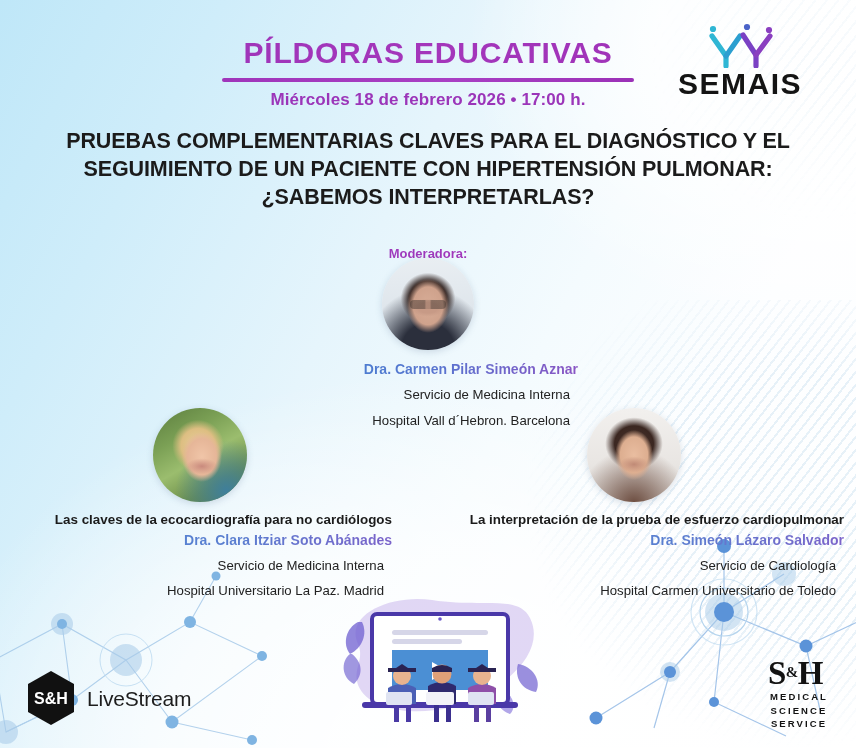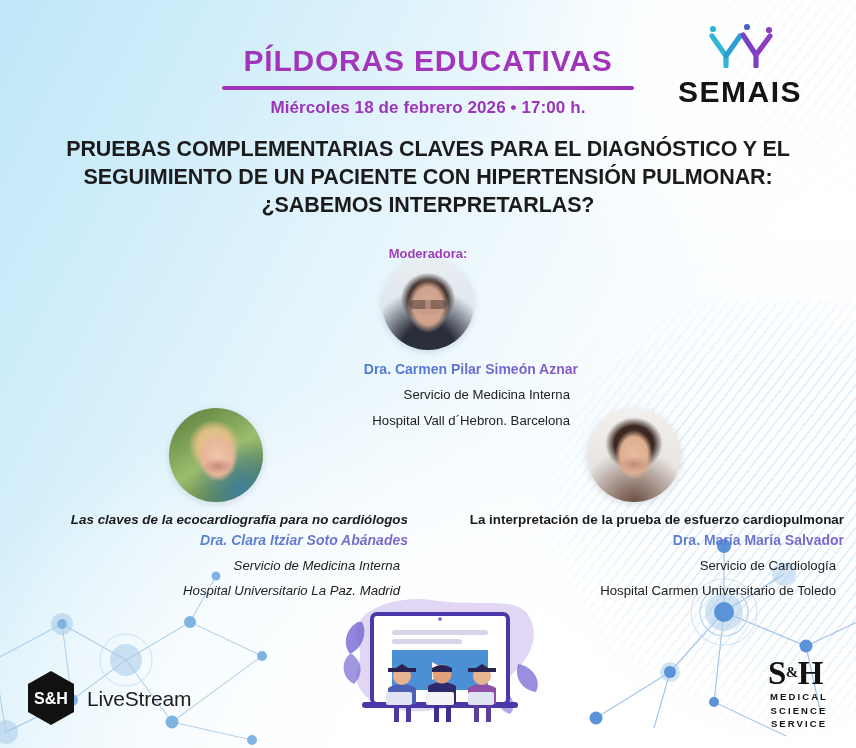--- a/index.html
+++ b/index.html
@@ -66,21 +66,21 @@
   .kicker {
     font-size: 30px;
     font-weight: 800;
     letter-spacing: 0.8px;
     color: #9b35b9;
     background: linear-gradient(90deg, #9a34b8 0%, #a436bb 50%, #9b30b6 100%);
     -webkit-background-clip: text;
             background-clip: text;
     -webkit-text-fill-color: transparent;
     line-height: 1.1;
-    margin: 8px;
+    margin: 0;
   }
   .kicker-rule {
     width: 412px;
     height: 4px;
     margin: 9px auto 8px auto;
     border-radius: 2px;
     background: linear-gradient(90deg, #9f35ba 0%, #a93fc4 55%, #9b31b7 100%);
   }
   .date-line {
     font-size: 17px;
@@ -93,32 +93,32 @@
   
   .semais-logo {
     position: absolute;
     right: 42px; top: 22px;
     width: 148px; height: 78px;
     text-align: center;
   }
   .semais-mark { display: block; margin: 0 auto; }
   .semais-word {
     display: block;
-    margin-top: 9px;
+    margin-top: 1px;
     font-size: 30px;
     font-weight: 700;
     letter-spacing: 1.5px;
     color: #141414;
     line-height: 1;
   }
 
   
   .main-title {
     position: absolute;
-    left: 50px; right: 50px; top: 136px;
+    left: 50px; right: 50px; top: 128px;
     text-align: center;
     font-size: 21.5px;
     font-weight: 800;
     line-height: 1.30;
     color: #1b1b1b;
     letter-spacing: -0.1px;
     margin: 0;
   }
 
   
@@ -131,21 +131,21 @@
     color: #a233bb;
     background: linear-gradient(90deg, #8e3fc0 0%, #b030b6 100%);
     -webkit-background-clip: text;
             background-clip: text;
     -webkit-text-fill-color: transparent;
     margin: 8px;
   }
 
   .person { position: absolute; text-align: right; }
   .person.moderator { left: 278px; width: 300px; top: 258px; }
-  .person.left      { left: 24px;   width: 384px; top: 408px; font-style: italic; }
+  .person.left      { left: 8px;   width: 384px; top: 408px; }
   .person.right     { left: 424px; width: 420px; top: 408px; }
 
   .avatar {
     width: 92px; height: 92px;
     margin: 0 auto 10px auto;
     border-radius: 50%;
     overflow: hidden;
     position: relative;
     box-shadow: 0 2px 7px rgba(80,110,140,0.22);
   }
@@ -382,21 +382,21 @@
     <p class="person-name">Dra. Clara Itziar Soto Abánades</p>
     <p class="person-affil">Servicio de Medicina Interna</p>
     <p class="person-affil">Hospital Universitario La Paz. Madrid</p>
   </div>
 
   <div class="person right">
     <div class="avatar">
       <div class="photo ph-right"></div>
     </div>
     <p class="talk-title">La interpretación de la prueba de esfuerzo cardiopulmonar</p>
-    <p class="person-name">Dra. María María Salvador</p>
+    <p class="person-name">Dra. Simeón Lázaro Salvador</p>
     <p class="person-affil">Servicio de Cardiología</p>
     <p class="person-affil">Hospital Carmen Universitario de Toledo</p>
   </div>
 
   <div class="illustration">
     <svg width="236" height="132" viewBox="0 0 236 132">
 
       <path d="M36 52 C22 22 70 2 110 8 C160 16 196 2 208 26 C222 54 196 84 160 104 C118 126 58 124 40 100 C26 80 44 70 36 52 Z" fill="#b9a2e8" opacity="0.42"></path>
 
       <path d="M36 30 C24 36 20 52 28 62 C40 56 46 42 40 30 Z" fill="#6f5fd0" opacity="0.75"></path>

